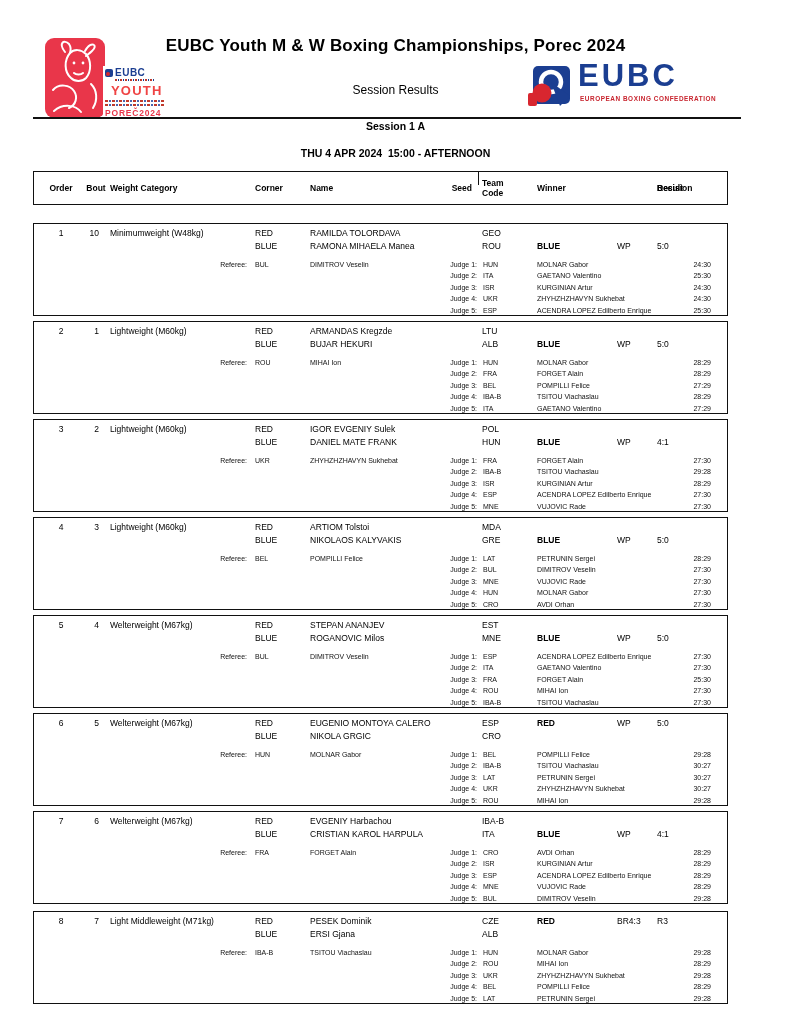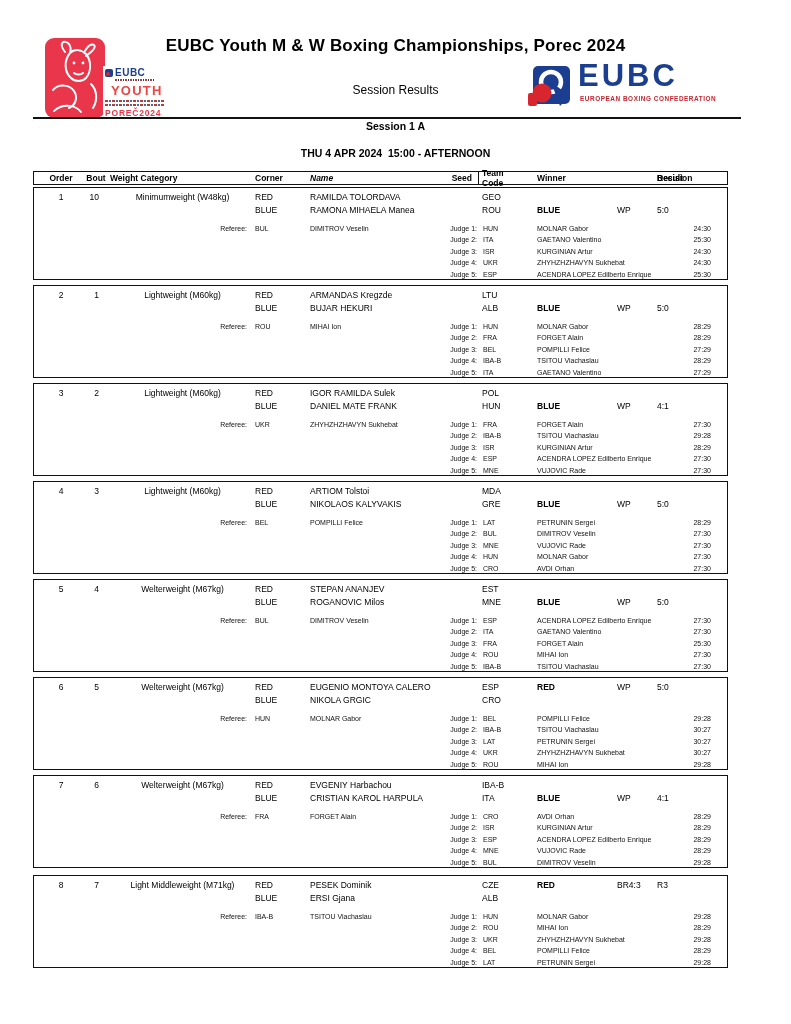--- a/index.html
+++ b/index.html
@@ -42,44 +42,44 @@
   .emblem { position: absolute; left: 0; top: 2px; width: 42px; height: 42px; }
   .rl-name { position: absolute; left: 50px; top: -6px; font-size: 31px; font-weight: bold;
              color: #1b3e91; letter-spacing: 3px; }
   .rl-sub { position: absolute; left: 52px; top: 31px; font-size: 6.4px; font-weight: bold;
             color: #c8242e; letter-spacing: .55px; white-space: nowrap; }
 
   .session  { text-align: center; font-size: 10.5px; font-weight: bold; line-height: 13px; }
   .datetime { text-align: center; font-size: 10.5px; font-weight: bold; margin-top: 14px; line-height: 13px; white-space: pre; }
 
   
-  .thead { position: relative; margin: 11px 0 2px 33px; width: 695px; height: 14px;
+  .thead { position: relative; margin: 11px 0 18px 33px; width: 695px; height: 34px;
            border: 1.8px solid #111; display: flex; align-items: center;
            font-weight: bold; font-size: 8.5px; padding-left: 2px; line-height: 10px; }
   .h-order { width: 50px; text-align: center; }
   .h-bout { width: 20px; text-align: center; }
   .h-weight { width: 145px; margin-left: 4px; }
   .h-corner { width: 55px; }
-  .h-name { width: 120px; font-style: italic; }
+  .h-name { width: 120px; }
   .h-seed { width: 52px; text-align: right; padding-right: 10px; }
   .h-team { width: 34px; }
   .h-winner { width: 80px; margin-left: 21px; }
   .h-result { width: 40px; padding-left: 40px; }
   .h-decision { width: 50px; }
   .h-div { position: absolute; left: 444px; top: 0; width: 1px; height: 13px; background: #111; }
 
   
   .bout { position: relative; width: 695px; margin: 0 0 5px 33px; height: 93px;
           border: 1.5px solid #111; padding: 3px 0 0 2px; background: #fff; }
   .bout.gap-lg { margin-top: 7px; }
   .row { display: flex; }
   .main { font-size: 8.5px; line-height: 13px; }
   .c-order { width: 50px; text-align: center; }
   .c-bout { width: 20px; text-align: right; padding-right: 7px; }
-  .c-weight { width: 145px; margin-left: 4px; white-space: nowrap; text-align: center; }
+  .c-weight { width: 145px; margin-left: 4px; white-space: nowrap; }
   .c-corner { width: 55px; }
   .c-name { width: 172px; white-space: nowrap; }
   .c-team { width: 55px; }
   .c-winner { width: 80px; font-weight: bold; }
   .c-result { width: 40px; }
   .c-decision { width: 50px; }
 
   .officials { margin-top: 6px; font-size: 7px; line-height: 11.4px; color: #111; }
   .o-reflabel { width: 211px; text-align: right; }
   .o-refteam { width: 55px; margin-left: 8px; }
@@ -304,21 +304,21 @@
       </div>
     </div>
   </div>
 
   <div class="bout">
     <div class="row main">
       <span class="c-order">3</span>
       <span class="c-bout">2</span>
       <span class="c-weight">Lightweight (M60kg)</span>
       <span class="c-corner">RED</span>
-      <span class="c-name">IGOR RAMILDA Sulek</span>
+      <span class="c-name">IGOR EVGENIY Sulek</span>
       <span class="c-team">POL</span>
       <span class="c-winner"></span>
       <span class="c-result"></span>
       <span class="c-decision"></span>
     </div>
     <div class="row main">
       <span class="c-order"></span>
       <span class="c-bout"></span>
       <span class="c-weight"></span>
       <span class="c-corner">BLUE</span>

